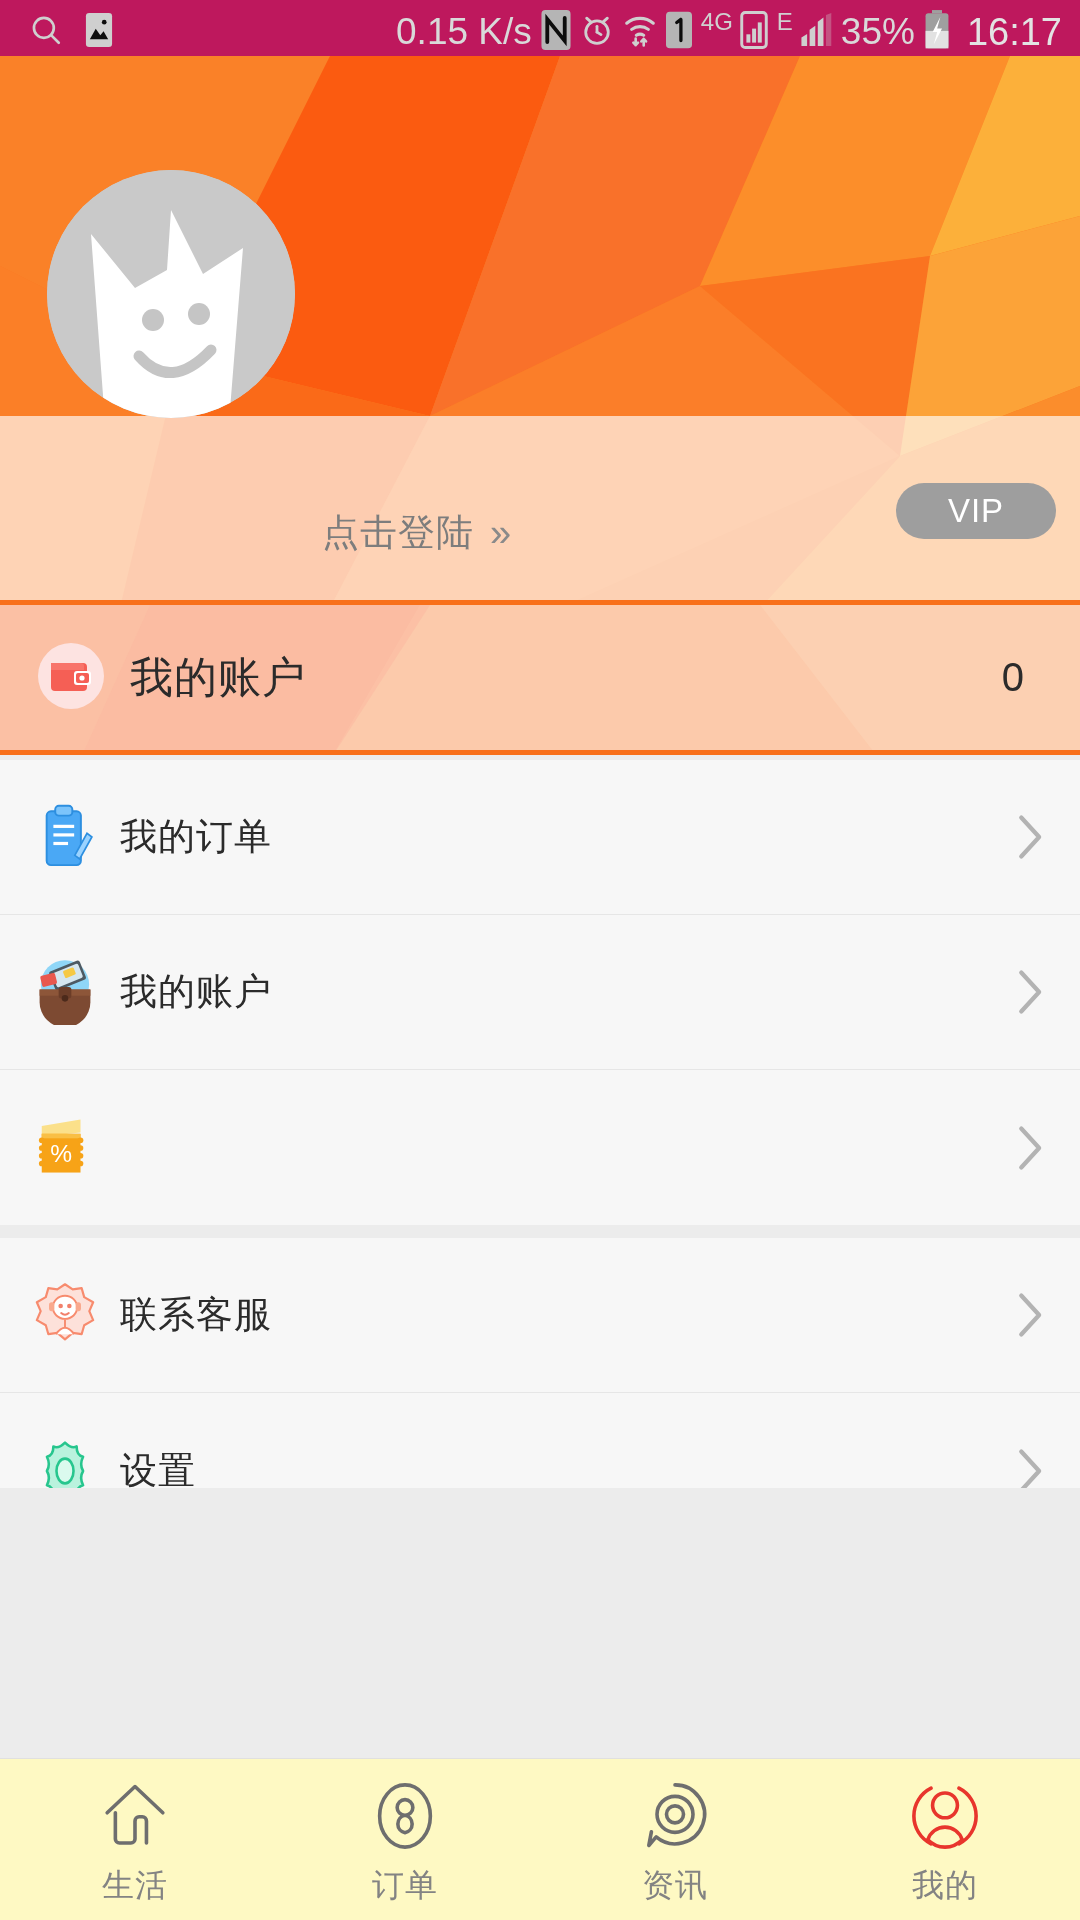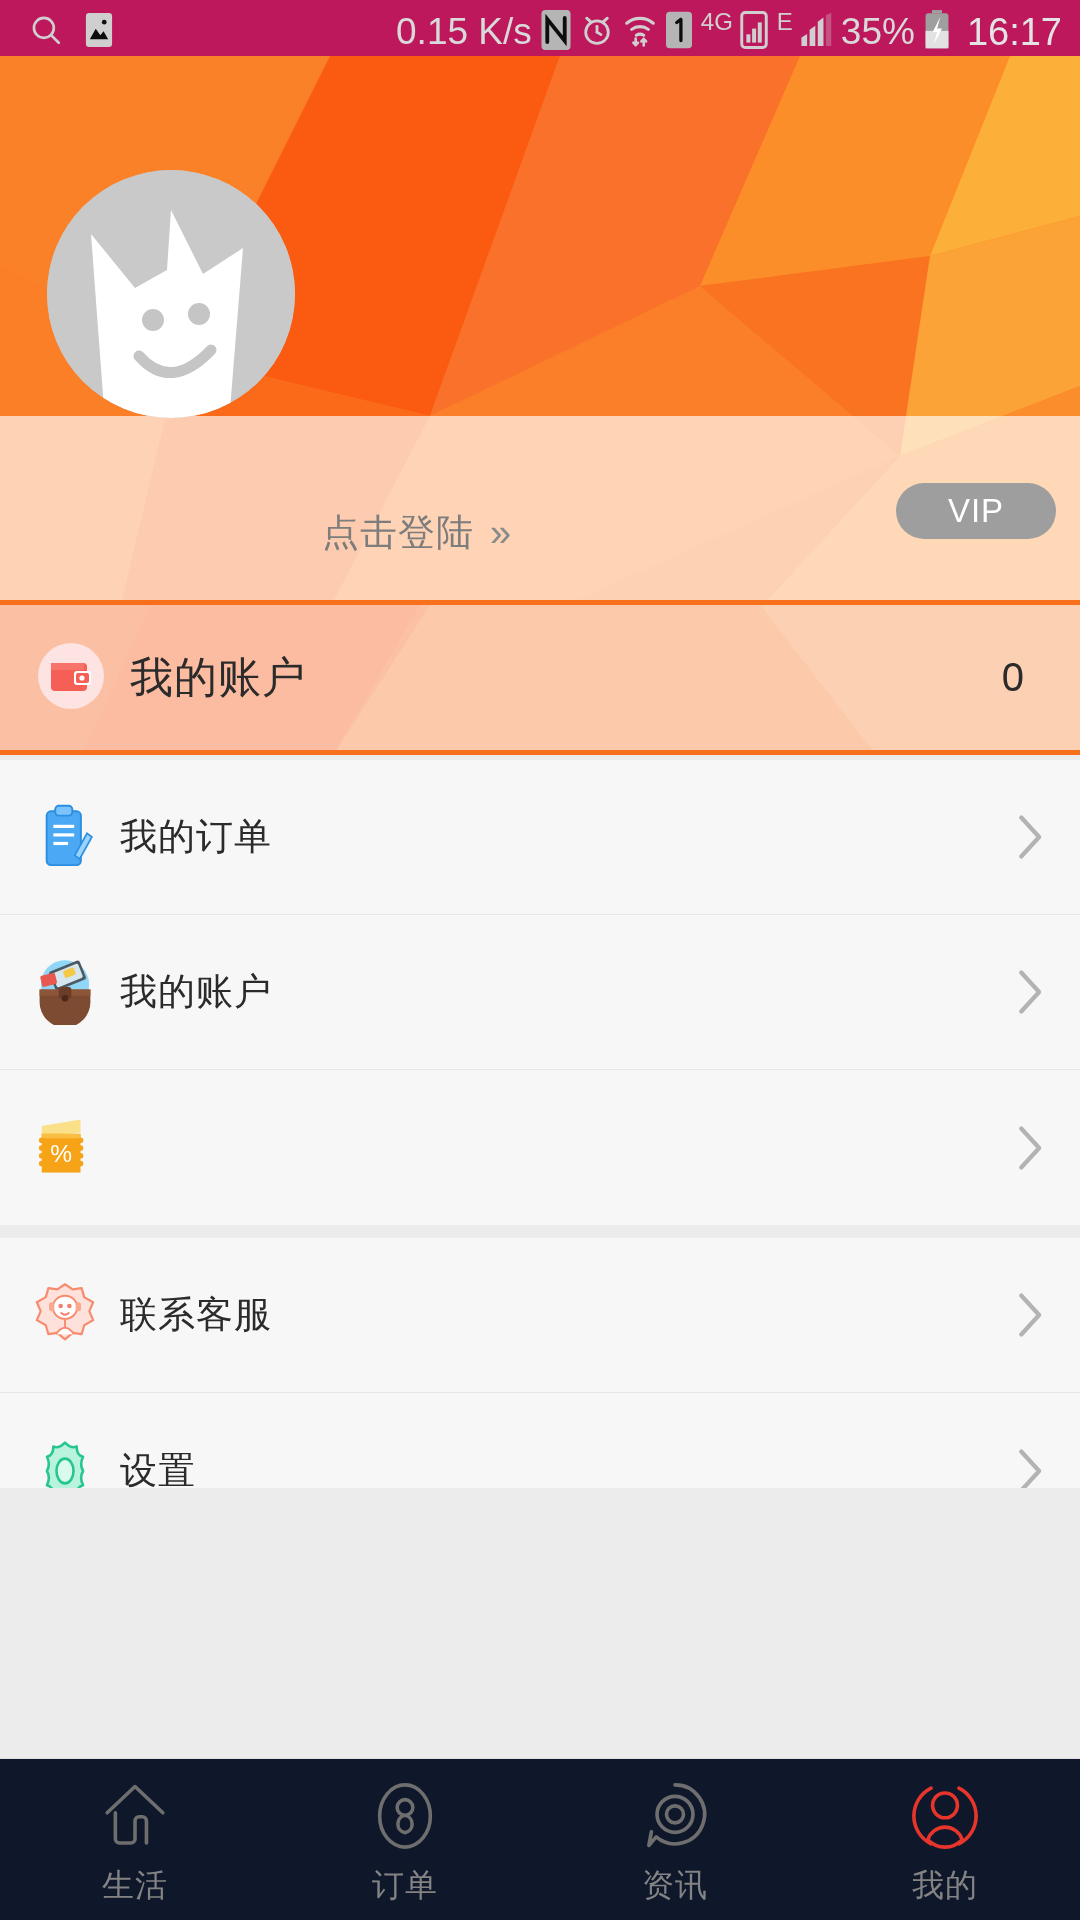--- a/index.html
+++ b/index.html
@@ -87,21 +87,21 @@
   .menu-row.last { border-bottom:none; }
   .menu-icon { width:66px; height:66px; flex:none; display:flex; align-items:center; justify-content:center; }
   .menu-label { font-size:37px; color:#2b2b2b; margin-left:22px; letter-spacing:1px; }
   .chev {
     margin-left:auto; width:26px; height:46px;
   }
 
   
   .tabbar {
     position:absolute; left:0; bottom:0; width:1080px; height:162px;
-    background:#0f172a; border-top:1px solid #e0e0e0;
+    background:#fef9c3; border-top:1px solid #e0e0e0;
     display:flex;
   }
   .tab {
     flex:1; display:flex; flex-direction:column; align-items:center; justify-content:center;
     gap:10px; padding-top:6px;
   }
   .tab-ico { width:76px; height:76px; display:flex; align-items:center; justify-content:center; }
   .tab-label { font-size:32px; color:#838383; letter-spacing:1px; }
 </style>
 </head>

